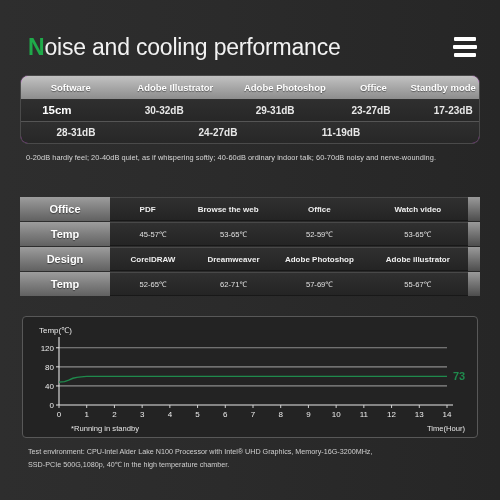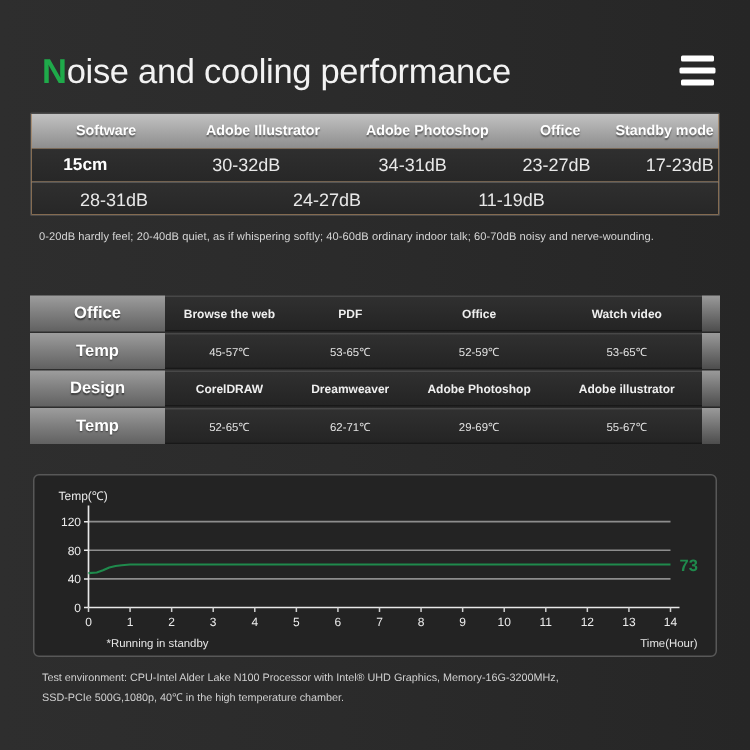--- a/index.html
+++ b/index.html
@@ -59,23 +59,23 @@
   .hamburger span:nth-child(2) { width: 24px; margin-left: 1px; }
   .hamburger span:nth-child(3) { width: 22px; margin-left: 2px; }
 
   
   .table1-wrap {
     position: absolute;
     top: 75px;
     left: 20px;
     width: 460px;
     border: 1px solid #4a4a4a;
-    border-radius: 1px;
+    border-radius: 8px;
     overflow: hidden;
-    background: #fdba74;
+    background: #d946ef;
   }
   .t1-head {
     display: flex;
     height: 23px;
     background: linear-gradient(to bottom, #c2c2c2 0%, #a8a8a8 48%, #8d8d8d 100%);
   }
   .t1-head .cell {
     display: flex;
     align-items: center;
     justify-content: center;
@@ -88,22 +88,22 @@
     display: flex;
     height: 22px;
     background: linear-gradient(to bottom, #2f2f2f 0%, #272727 100%);
     gap: 32px;
   }
   .t1-row + .t1-row { border-top: 1px solid #555; }
   .t1-row .cell {
     display: flex;
     align-items: center;
     justify-content: center;
-    font-size: 12px;
-    font-weight: 400;
+    font-size: 10px;
+    font-weight: 700;
     color: #e8e8e8;
   }
   .t1-row .cell.label {
     font-size: 11.5px;
     font-weight: 700;
     color: #ffffff;
   }
   .c-sw  { width: 100px; }
   .c-ai  { width: 110px; }
   .c-ps  { width: 110px; }
@@ -234,40 +234,40 @@
   <div class="t1-head">
     <div class="cell c-sw">Software</div>
     <div class="cell c-ai">Adobe Illustrator</div>
     <div class="cell c-ps">Adobe Photoshop</div>
     <div class="cell c-of">Office</div>
     <div class="cell c-sb">Standby mode</div>
   </div>
   <div class="t1-row">
     <div class="cell c-sw label">15cm</div>
     <div class="cell c-ai">30-32dB</div>
-    <div class="cell c-ps">34-31dB</div>
+    <div class="cell c-ps">29-31dB</div>
     <div class="cell c-of">23-27dB</div>
     <div class="cell c-sb">17-23dB</div>
   </div>
   <div class="t1-row">
     <div class="cell c-ai">28-31dB</div>
     <div class="cell c-ps">24-27dB</div>
     <div class="cell c-sb">11-19dB</div>
   </div>
 </div>
 
 <div class="note">0-20dB hardly feel; 20-40dB quiet, as if whispering softly; 40-60dB ordinary indoor talk; 60-70dB noisy and nerve-wounding.</div>
 
 <div class="table2">
 
   <div class="t2-row">
     <div class="t2-label">Office</div>
     <div class="t2-cells">
+      <div class="cell g2">PDF</div>
       <div class="cell g1">Browse the web</div>
-      <div class="cell g2">PDF</div>
       <div class="cell g3">Office</div>
       <div class="cell g4">Watch video</div>
     </div>
     <div class="t2-tail"></div>
   </div>
 
   <div class="t2-row">
     <div class="t2-label">Temp</div>
     <div class="t2-cells">
       <div class="cell g1 small">45-57℃</div>
@@ -287,21 +287,21 @@
       <div class="cell g4">Adobe illustrator</div>
     </div>
     <div class="t2-tail"></div>
   </div>
 
   <div class="t2-row">
     <div class="t2-label">Temp</div>
     <div class="t2-cells">
       <div class="cell g1 small">52-65℃</div>
       <div class="cell g2 small">62-71℃</div>
-      <div class="cell g3 small">29-69℃</div>
+      <div class="cell g3 small">57-69℃</div>
       <div class="cell g4 small">55-67℃</div>
     </div>
     <div class="t2-tail"></div>
   </div>
 
 </div>
 
 <div class="chart-panel">
   <div class="chart-ylabel">Temp(℃)</div>
   <svg class="chart-svg" width="456" height="122">

